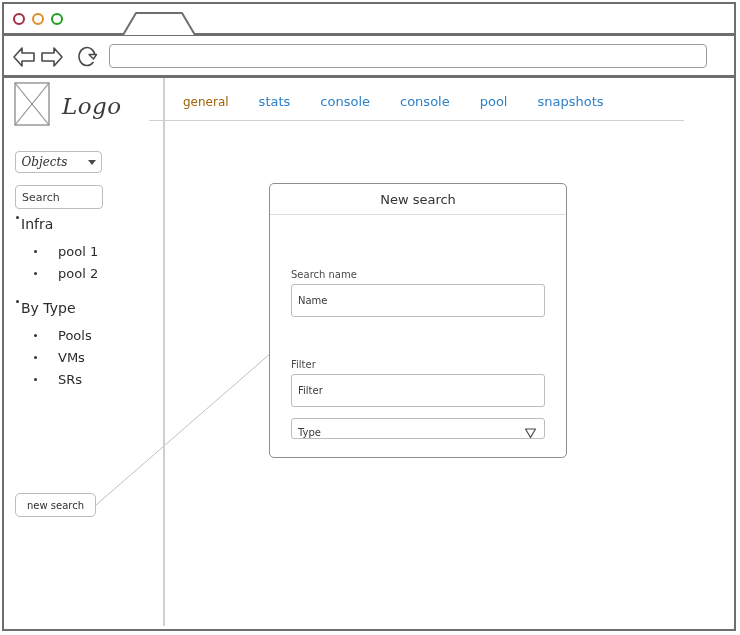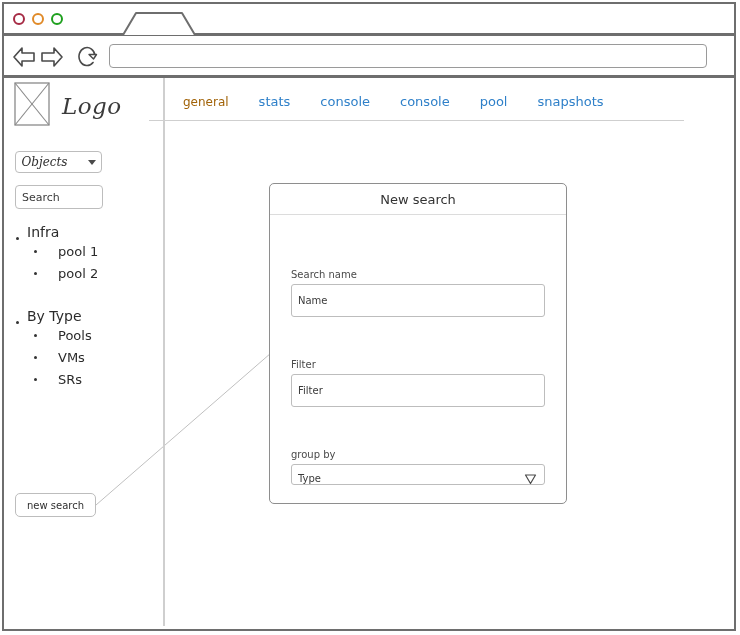--- a/index.html
+++ b/index.html
@@ -172,22 +172,22 @@
 
   #object-tree {
     position: absolute;
     left: 0;
     top: 138px;
     width: 145px;
   }
   .tree-group { margin-bottom: 16px; }
   .tree-root {
     display: flex;
-    align-items: flex-end;
-    gap: 8px;
+    align-items: flex-start;
+    gap: 2px;
     padding-left: 12px;
     height: 24px;
     cursor: pointer;
   }
   .tree-child {
     display: flex;
     align-items: center;
     gap: 21px;
     padding-left: 30px;
     height: 22px;
@@ -474,21 +474,20 @@
             <span class="field-label">Search name</span>
             <input class="field-input" type="text" value="" placeholder="Name" style="">
           </div>
 
           <div class="field-group">
             <span class="field-label">Filter</span>
             <input class="field-input" type="text" value="" placeholder="Filter" style="">
           </div>
 
           <div class="field-group">
-            <span class="field-label">group by</span>
             <div class="field-select">
               <span class="sel-value">Type</span>
               <span class="select-chevron">
                 <svg width="13" height="12" viewBox="0 0 13 12">
                   <path d="M1.5 2 L11.5 2 L6.5 10.5 Z" fill="#ffffff" stroke="#4a4a4a" stroke-width="1.2" stroke-linejoin="round"></path>
                 </svg>
               </span>
             </div>
           </div>
 

